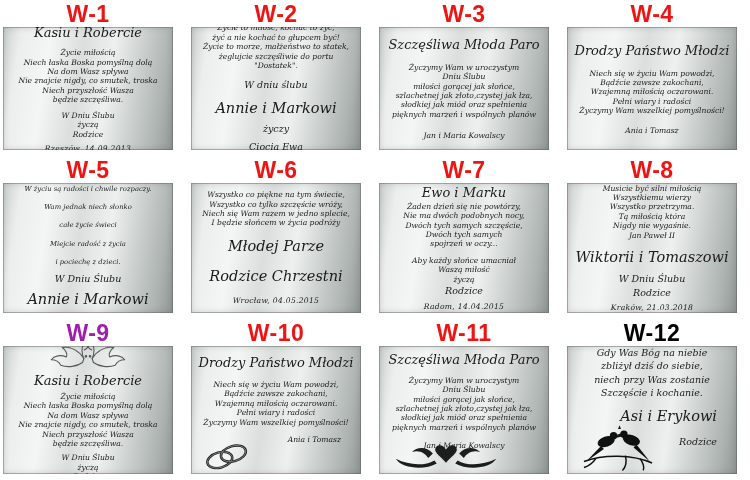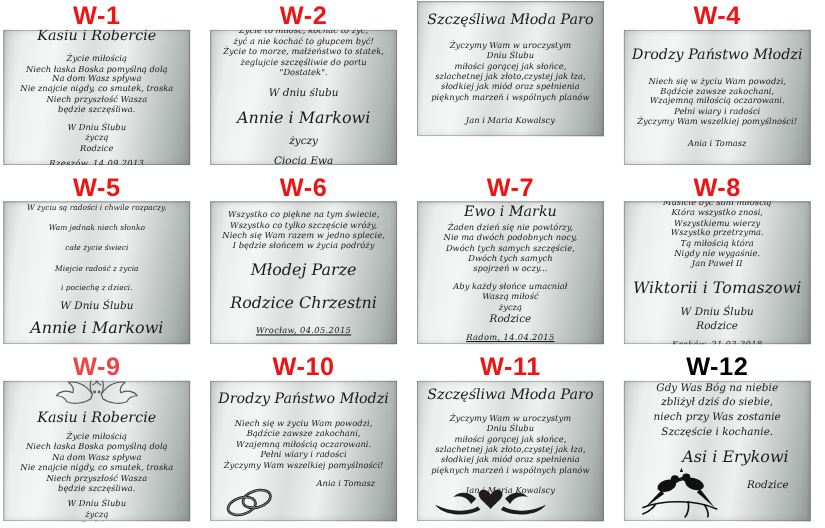--- a/index.html
+++ b/index.html
@@ -33,21 +33,21 @@
   .cell:nth-child(n+9) .plaque{height:128px;}
   .seg{
     font-style:italic;color:#1a1a1a;text-align:center;
     line-height:1.24;flex:none;white-space:nowrap;
   }
   .seg-title{font-size:13px;line-height:1.35;}
   .seg-big{font-size:14.5px;line-height:1.4;}
   .seg-med{font-size:9.5px;line-height:1.4;}
   .seg-body{font-size:7.6px;}
   .seg-small{font-size:6.8px;margin-top:10px;}
-  .seg-footer{font-size:7.6px;letter-spacing:.3px;text-decoration:underline;}
+  .seg-footer{font-size:7.6px;letter-spacing:.3px;}
   .al-r{text-align:right;padding-right:16px;}
   .sp{flex:none;}
   .icon-inline{flex:none;text-align:center;}
   .icon-abs{position:absolute;left:8px;bottom:2px;}
   .icon-abs-birds{position:absolute;left:14px;bottom:0px;}
   svg{display:block;margin:0 auto;}
 </style>
 </head>
 <body>
 
@@ -83,20 +83,21 @@
         <div class="seg seg-med">W dniu ślubu</div>
         <div class="sp" style="height: 6px;"></div>
         <div class="seg seg-big">Annie i Markowi</div>
         <div class="sp" style="height: 4px;"></div>
         <div class="seg seg-med">życzy</div>
         <div class="sp" style="height: 5px;"></div>
         <div class="seg seg-med">Ciocia Ewa</div>
       </div>
     </div>
     <div class="cell">
+      <div class="w-header" style="color: rgb(238, 20, 20);">W-3</div>
       <div class="plaque">
         <div class="seg seg-title">Szczęśliwa Młoda Paro</div>
         <div class="sp" style="height: 9px;"></div>
         <div class="seg seg-body">Życzymy Wam w uroczystym</div>
         <div class="seg seg-body">Dniu Ślubu</div>
         <div class="seg seg-body">miłości gorącej jak słońce,</div>
         <div class="seg seg-body">szlachetnej jak złoto,czystej jak łza,</div>
         <div class="seg seg-body">słodkiej jak miód oraz spełnienia</div>
         <div class="seg seg-body">pięknych marzeń i wspólnych planów</div>
         <div class="sp" style="height: 12px;"></div>
@@ -168,37 +169,36 @@
         <div class="seg seg-body">życzą</div>
         <div class="seg seg-med">Rodzice</div>
         <div class="sp" style="height: 5px;"></div>
         <div class="seg seg-footer">Radom, 14.04.2015</div>
       </div>
     </div>
     <div class="cell">
       <div class="w-header" style="color: rgb(238, 20, 20);">W-8</div>
       <div class="plaque">
         <div class="seg seg-body">Musicie być silni miłością</div>
-        <div class="seg seg-body">Która wszystko znosi,</div>
         <div class="seg seg-body">Wszystkiemu wierzy</div>
         <div class="seg seg-body">Wszystko przetrzyma.</div>
         <div class="seg seg-body">Tą miłością która</div>
         <div class="seg seg-body">Nigdy nie wygaśnie.</div>
         <div class="seg seg-body">Jan Paweł II</div>
         <div class="sp" style="height: 7px;"></div>
         <div class="seg seg-big">Wiktorii i Tomaszowi</div>
         <div class="sp" style="height: 5px;"></div>
         <div class="seg seg-med">W Dniu Ślubu</div>
         <div class="seg seg-med">Rodzice</div>
         <div class="sp" style="height: 4px;"></div>
         <div class="seg seg-footer">Kraków, 21.03.2018</div>
       </div>
     </div>
     <div class="cell">
-      <div class="w-header" style="color: #ef4444;">W-9</div>
+      <div class="w-header" style="color: #a21caf;">W-9</div>
       <div class="plaque">
         <div class="icon-inline">
           <svg viewBox="0 0 120 50" width="92" height="34">
             <g fill="none" stroke="#565b59" stroke-width="1.6" stroke-linejoin="round">
               <path d="M54 30 C46 18 34 12 22 14 C28 18 30 24 28 28 C20 24 10 26 6 32 C14 32 18 36 20 40 C30 44 44 42 52 36 Z"></path>
               <path d="M54 30 C50 22 50 12 56 6 C58 12 62 16 66 18"></path>
               <path d="M66 30 C74 18 86 12 98 14 C92 18 90 24 92 28 C100 24 110 26 114 32 C106 32 102 36 100 40 C90 44 76 42 68 36 Z"></path>
               <path d="M66 30 C70 22 70 12 64 6 C62 12 58 16 54 18"></path>
               <circle cx="57" cy="27" r="1.1" fill="#565b59"></circle>
               <circle cx="63" cy="27" r="1.1" fill="#565b59"></circle>

